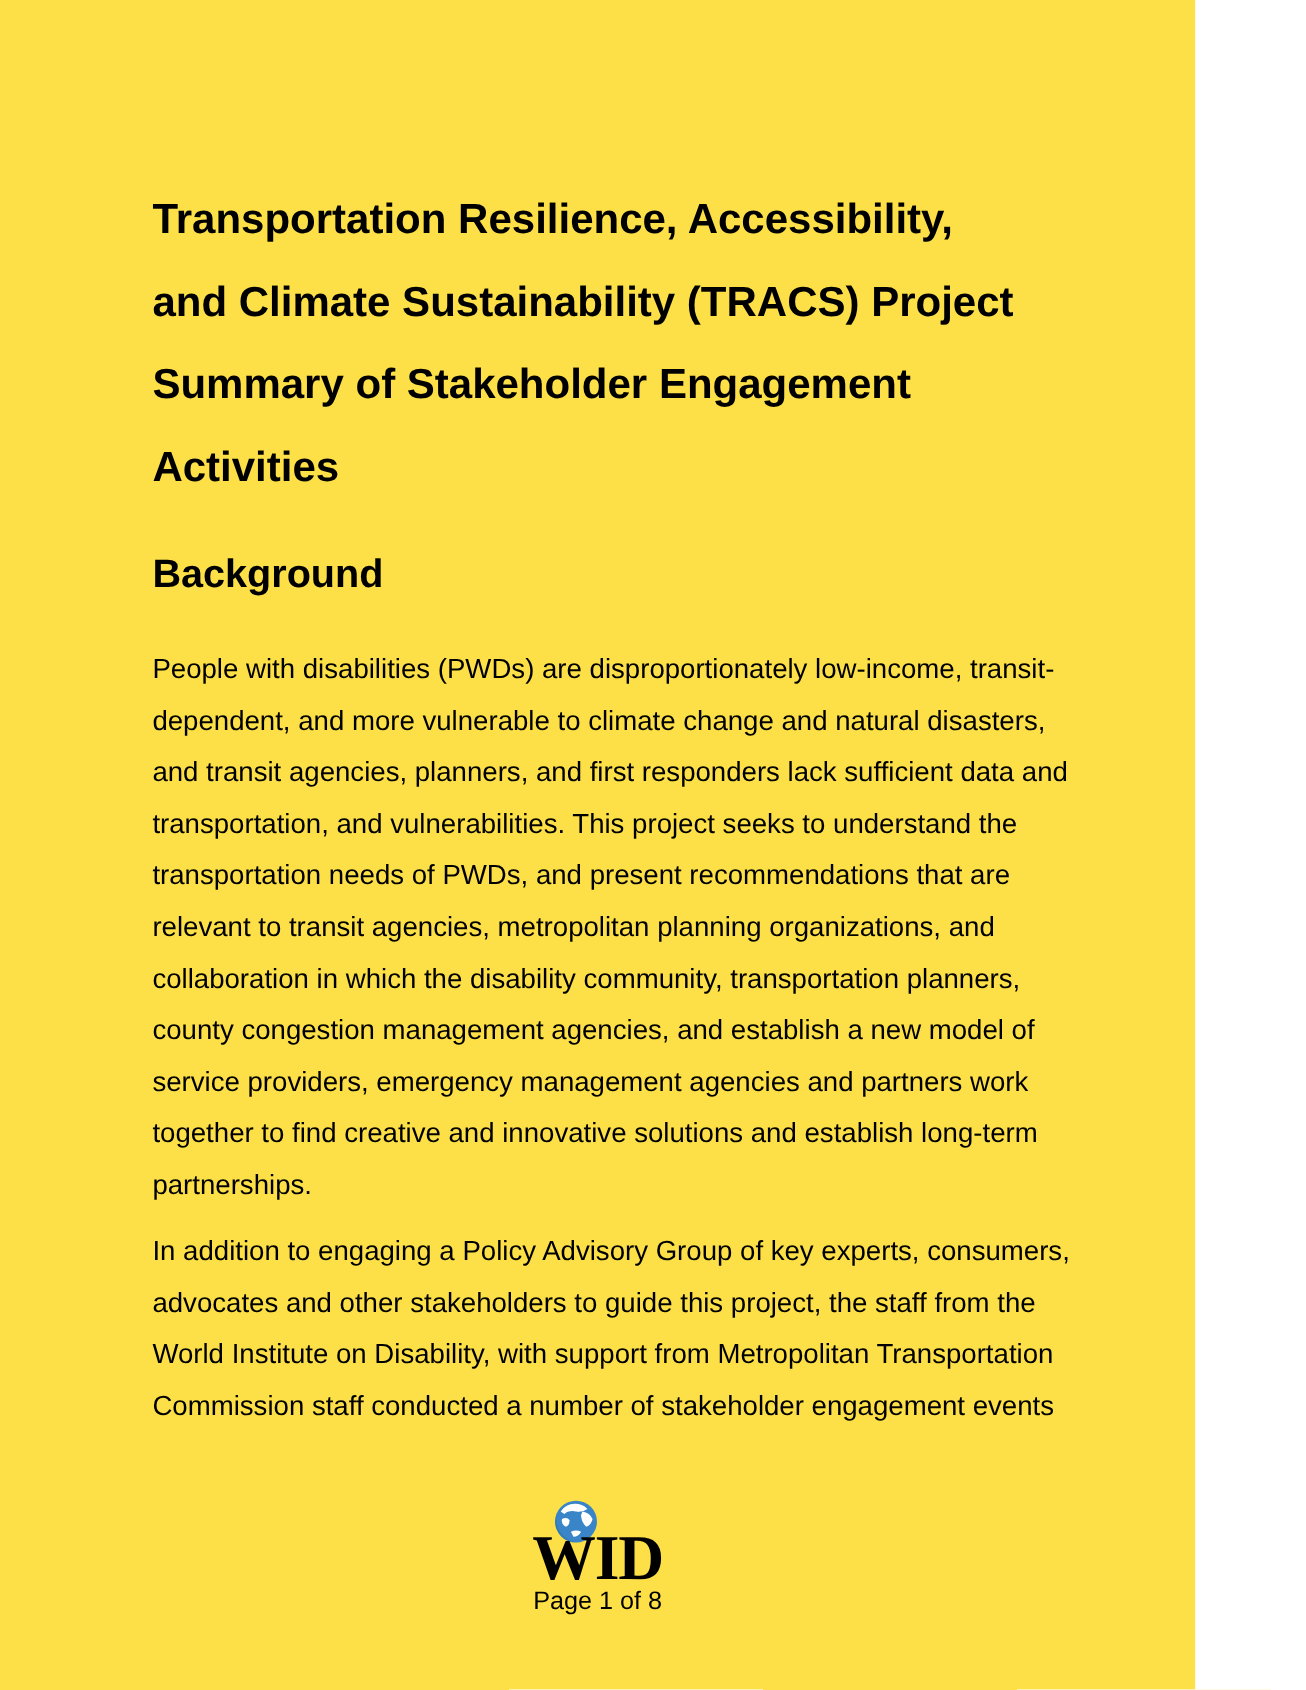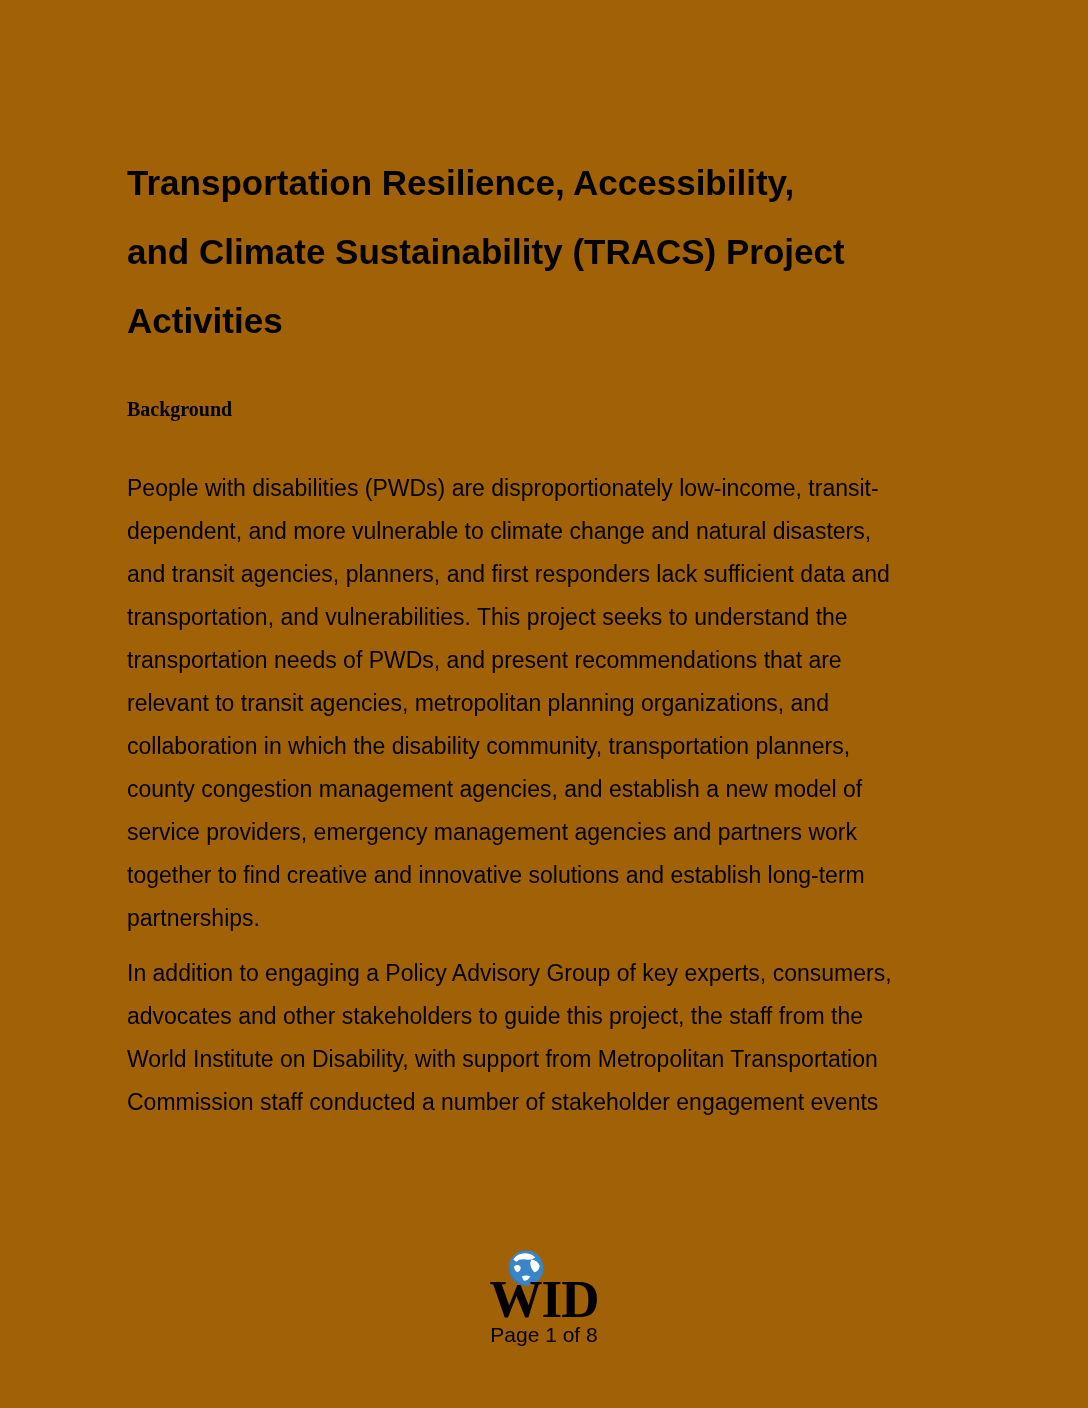--- a/index.html
+++ b/index.html
@@ -2,48 +2,48 @@
 <html><head>
 <meta charset="utf-8">
 <style>
   html, body {
     margin: 0;
     padding: 0;
     background: #ffffff;
   }
   .page {
     position: relative;
-    width: 1088px;
+    width: 952px;
     height: 1408px;
-    background: #a16207;
+    background: #fde047;
     color: #000000;
     font-family: "Liberation Sans", "DejaVu Sans", sans-serif;
     overflow: hidden;
+    padding-left: 44px;
   }
   .content {
     position: absolute;
     left: 127px;
     top: 148px;
     width: 836px;
   }
   .doc-title {
     margin: 0;
     font-size: 35px;
     font-weight: bold;
   }
   .title-line {
     line-height: 69px;
     white-space: nowrap;
   }
   .section-heading {
     margin: 34px 0 0 0;
-    font-size: 20px;
+    font-size: 33px;
     font-weight: bold;
     line-height: 40px;
-    font-family: Liberation Serif, serif;
   }
   .paragraphs {
     margin-top: 38px;
   }
   .paragraph + .paragraph {
     margin-top: 12px;
   }
   .body-line {
     font-size: 23px;
     line-height: 43px;
@@ -87,20 +87,21 @@
 </style>
 </head>
 <body>
 
 <div class="page">
   <div class="content">
 
     <h1 class="doc-title">
         <div class="title-line">Transportation Resilience, Accessibility,</div>
         <div class="title-line">and Climate Sustainability (TRACS) Project</div>
+        <div class="title-line">Summary of Stakeholder Engagement</div>
         <div class="title-line">Activities</div>
       </h1>
 
     <h2 class="section-heading">Background</h2>
 
     <div class="paragraphs">
         <div class="paragraph">
           <div class="body-line">People with disabilities (PWDs) are disproportionately low-income, transit-</div>
           <div class="body-line">dependent, and more vulnerable to climate change and natural disasters,</div>
           <div class="body-line">and transit agencies, planners, and first responders lack sufficient data and</div>

